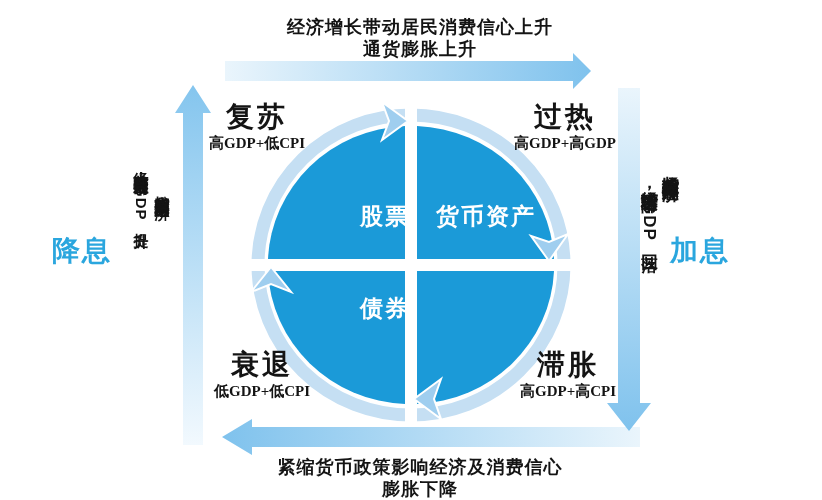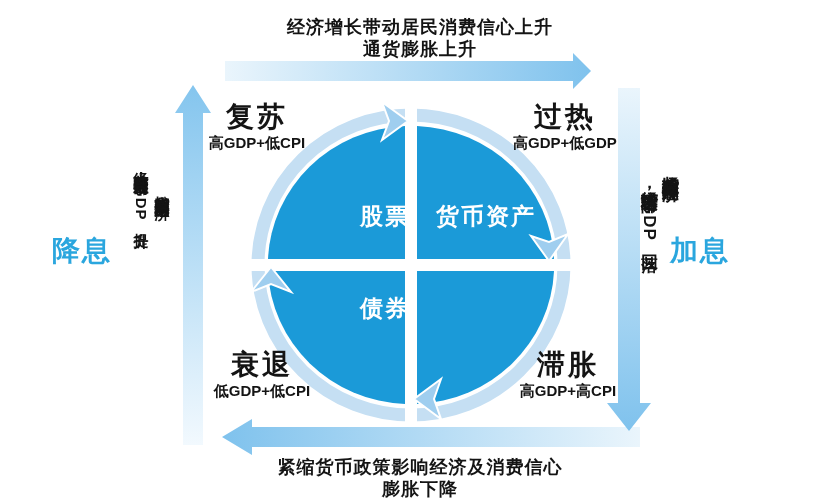--- a/index.html
+++ b/index.html
@@ -29,21 +29,21 @@
   }
   .v-left{font-size:15px;}
   .v-right{font-size:17px;}
   .v-left-policy{left:152px;top:183px;}
   .v-left-economy{left:131px;top:160px;}
   .v-right-policy{left:659px;top:162px;}
   .v-right-economy{left:638px;top:177px;}
   
   .quad-label{width:150px;text-align:center;}
   .quad-label .q-name{font-size:28px;font-weight:bold;line-height:31px;letter-spacing:3px;color:#141414;}
-  .quad-label .q-ind{font-size:15px;font-weight:bold;line-height:18px;letter-spacing:0;color:#141414;margin-top:2px;}
+  .quad-label .q-ind{font-size:15px;font-weight:bold;line-height:18px;letter-spacing:0;color:#141414;margin-top:2px;font-family:Liberation Serif, serif;}
   .q-recovery{left:182px;top:101px;}
   .q-overheat{left:490px;top:101px;}
   .q-recession{left:187px;top:349px;}
   .q-stagflation{left:493px;top:349px;}
   
   .asset{
     width:130px;text-align:right;color:#fff;
     font-size:23px;font-weight:bold;letter-spacing:2px;
   }
   .a-stocks{left:280px;top:201px;}
@@ -114,21 +114,21 @@
   <div class="abs rate rate-right">加息</div>
   <div class="abs vtext v-right v-right-policy">紧缩货币政策抑制经济</div>
   <div class="abs vtext v-right v-right-economy">经济增速下降，GDP回落</div>
 
   <div class="abs quad-label q-recovery">
     <div class="q-name">复苏</div>
     <div class="q-ind">高GDP+低CPI</div>
   </div>
   <div class="abs quad-label q-overheat">
     <div class="q-name">过热</div>
-    <div class="q-ind">高GDP+低GDP</div>
+    <div class="q-ind">高GDP+高GDP</div>
   </div>
   <div class="abs quad-label q-recession">
     <div class="q-name">衰退</div>
     <div class="q-ind">低GDP+低CPI</div>
   </div>
   <div class="abs quad-label q-stagflation">
     <div class="q-name">滞胀</div>
     <div class="q-ind">高GDP+高CPI</div>
   </div>
 

